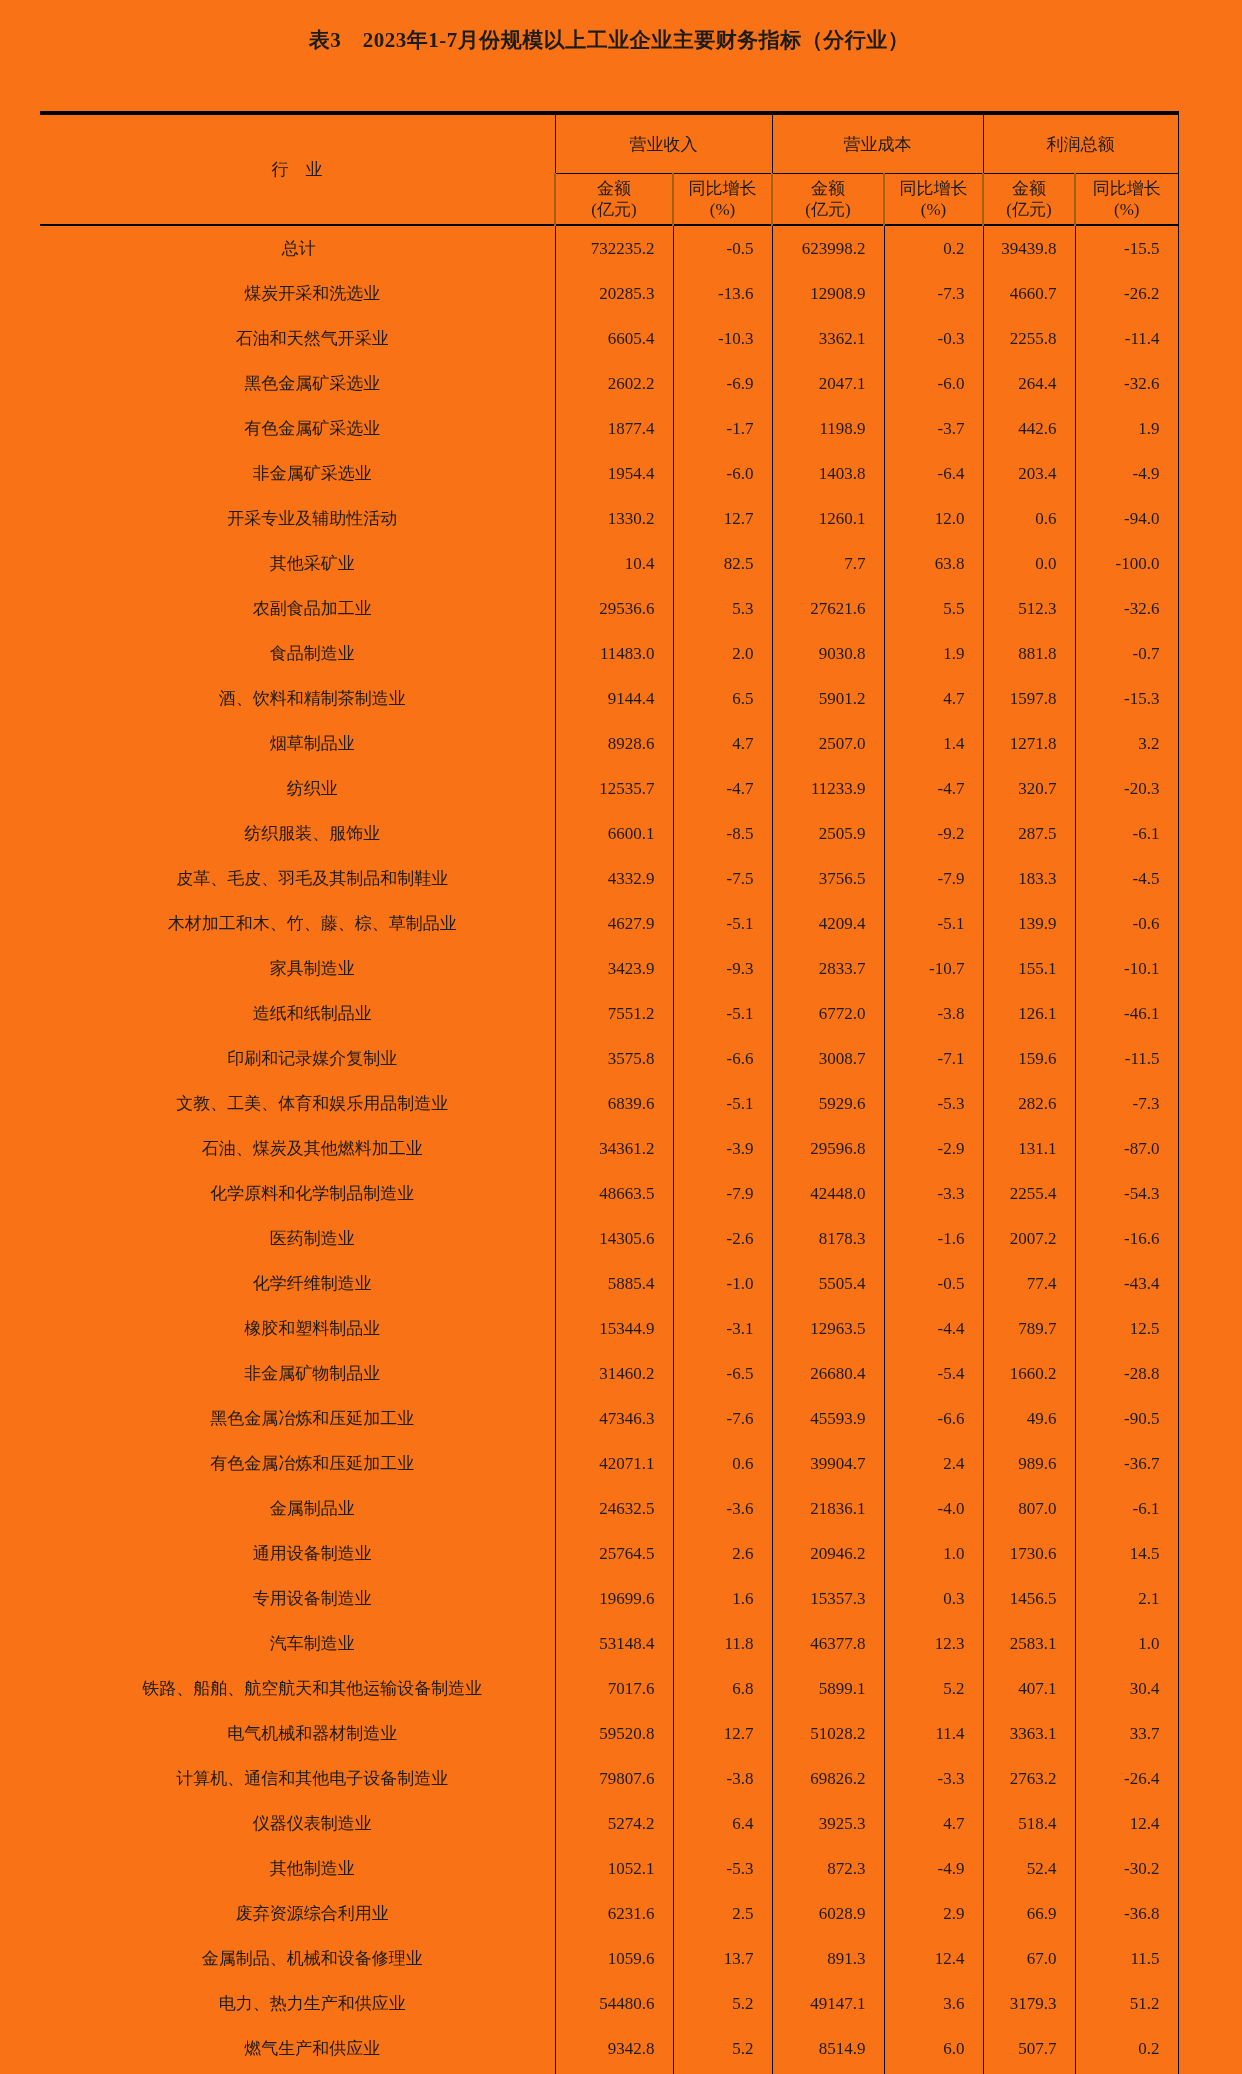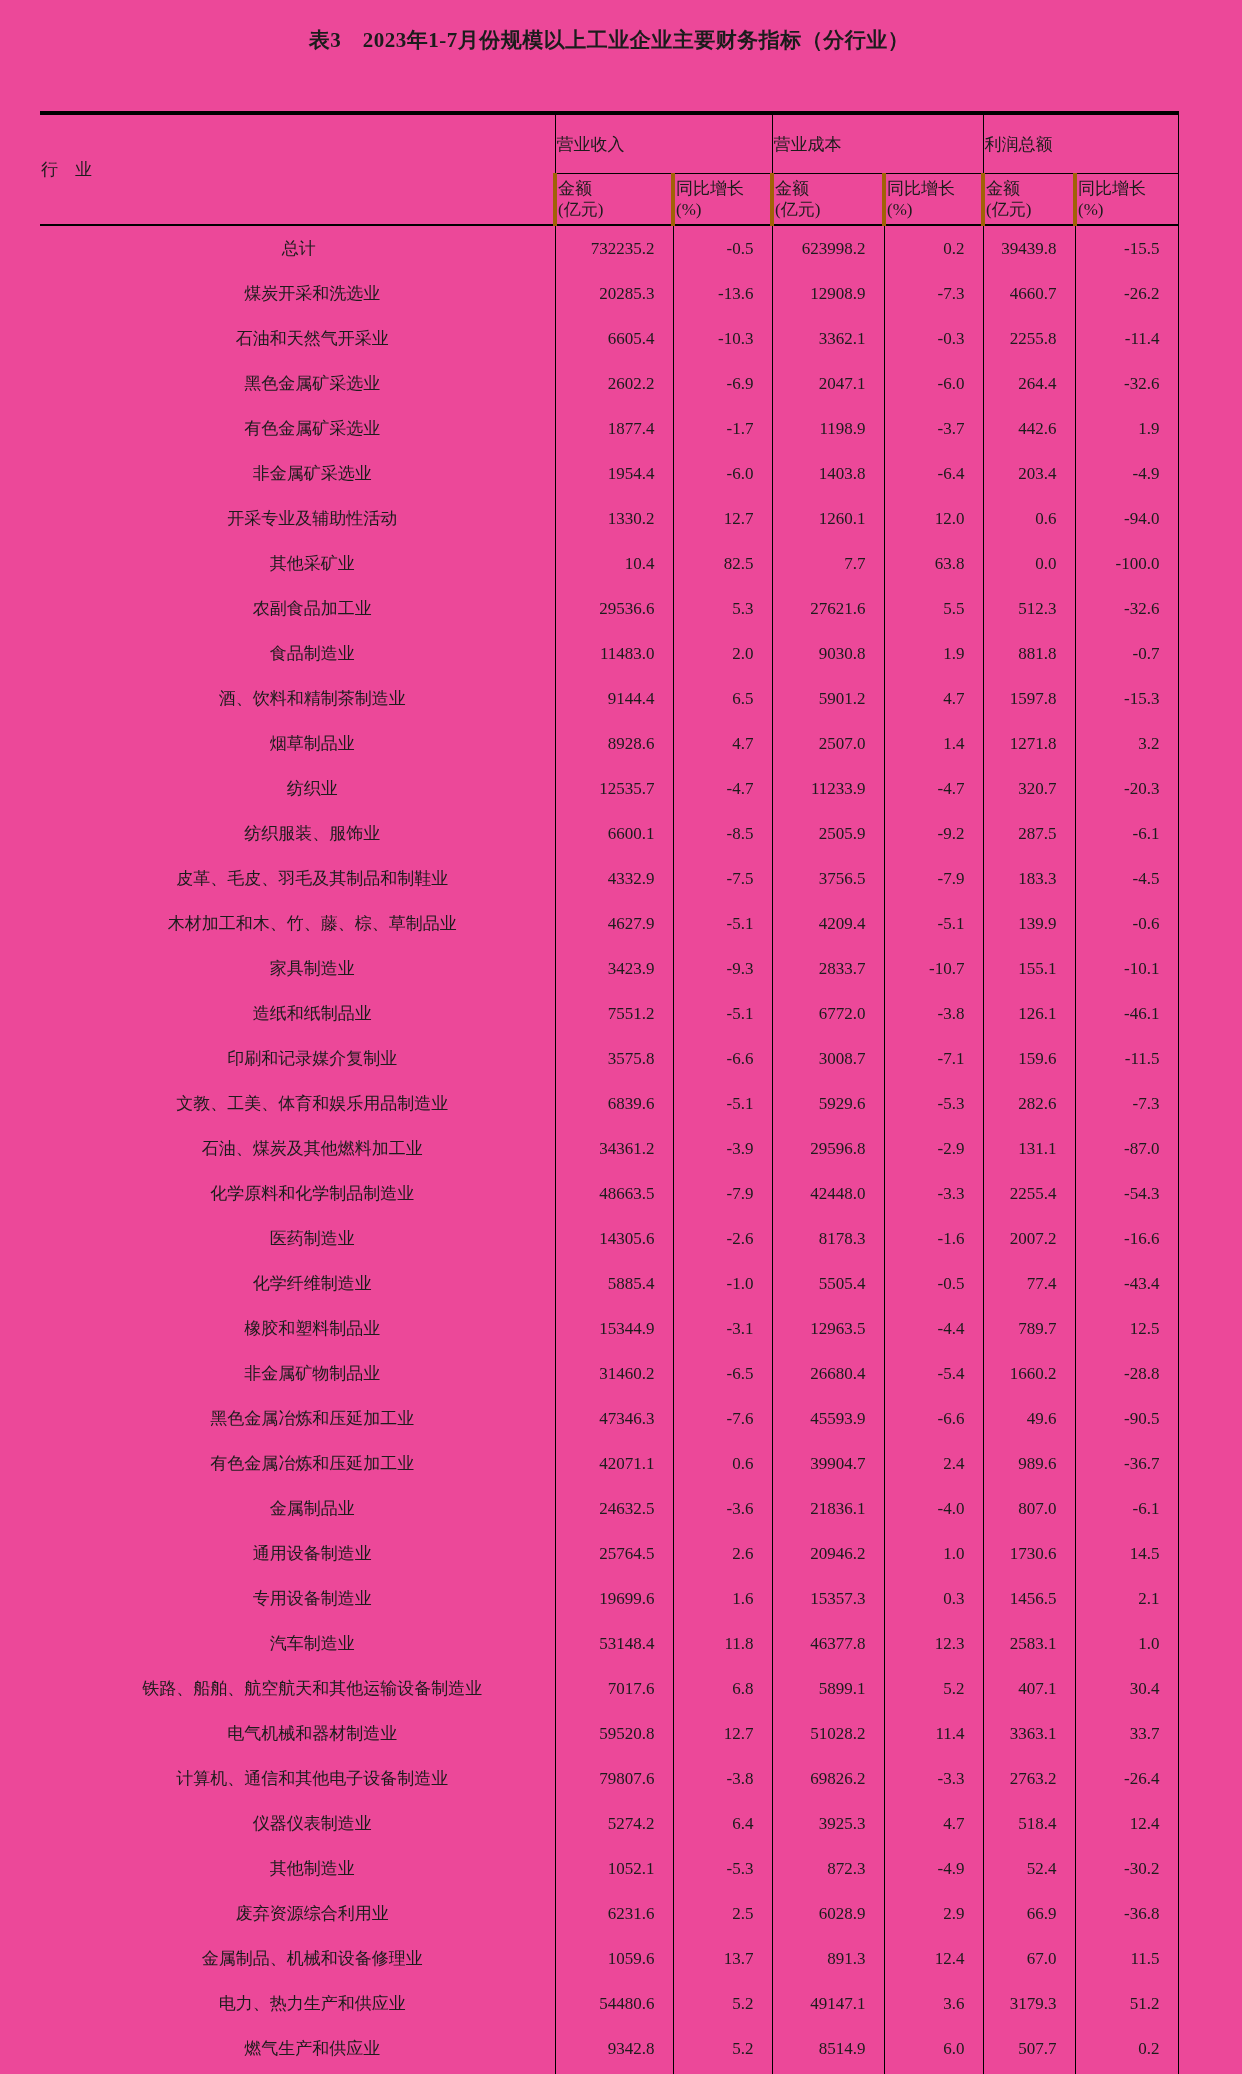--- a/index.html
+++ b/index.html
@@ -1,20 +1,20 @@
 <!DOCTYPE html>
 <html><head>
 <meta charset="utf-8">
 <style>
   html,body{margin:0;padding:0;background:#ffffff;}
   .page{
     position:relative;
     width:1242px;
     height:2074px;
-    background:#ec4899;
+    background:#f97316;
     font-family:"Liberation Serif","DejaVu Serif",serif;
     color:#1c1c1c;
     overflow:hidden;
   }
   .title{
     position:absolute;
     left:40px; top:26px; width:1138px;
     text-align:center;
     font-size:21px;
     font-weight:bold;
@@ -33,27 +33,27 @@
   }
   table.fin col.c-industry{width:515px;}
   table.fin col.c-amt1{width:118px;}
   table.fin col.c-pct1{width:99px;}
   table.fin col.c-amt2{width:112px;}
   table.fin col.c-pct2{width:99px;}
   table.fin col.c-amt3{width:92px;}
   table.fin col.c-pct3{width:103px;}
   th,td{font-weight:normal;}
   thead th{
-    text-align:left;
+    text-align:center;
     vertical-align:middle;
     border-left:1px solid #000;
   }
   thead th.no-left{border-left:none;}
   thead tr.group-row th{height:56px;}
-  thead tr.sub-row th{height:48px;border-left:4px solid #a16207;margin-top:24px;}
+  thead tr.sub-row th{height:48px;border-left:2px solid #a16207;margin-top:24px;}
   thead{border-bottom:2px solid #000;}
   thead tr.group-row{border-bottom:1px solid #000;}
   th.industry-head{border-left:none;border-right:1px solid #000;}
   .sub-line{display:block;line-height:21px;}
   tbody td{
     height:43px;
     vertical-align:middle;
     border-left:1px solid #000;
   }
   tbody td.industry{

